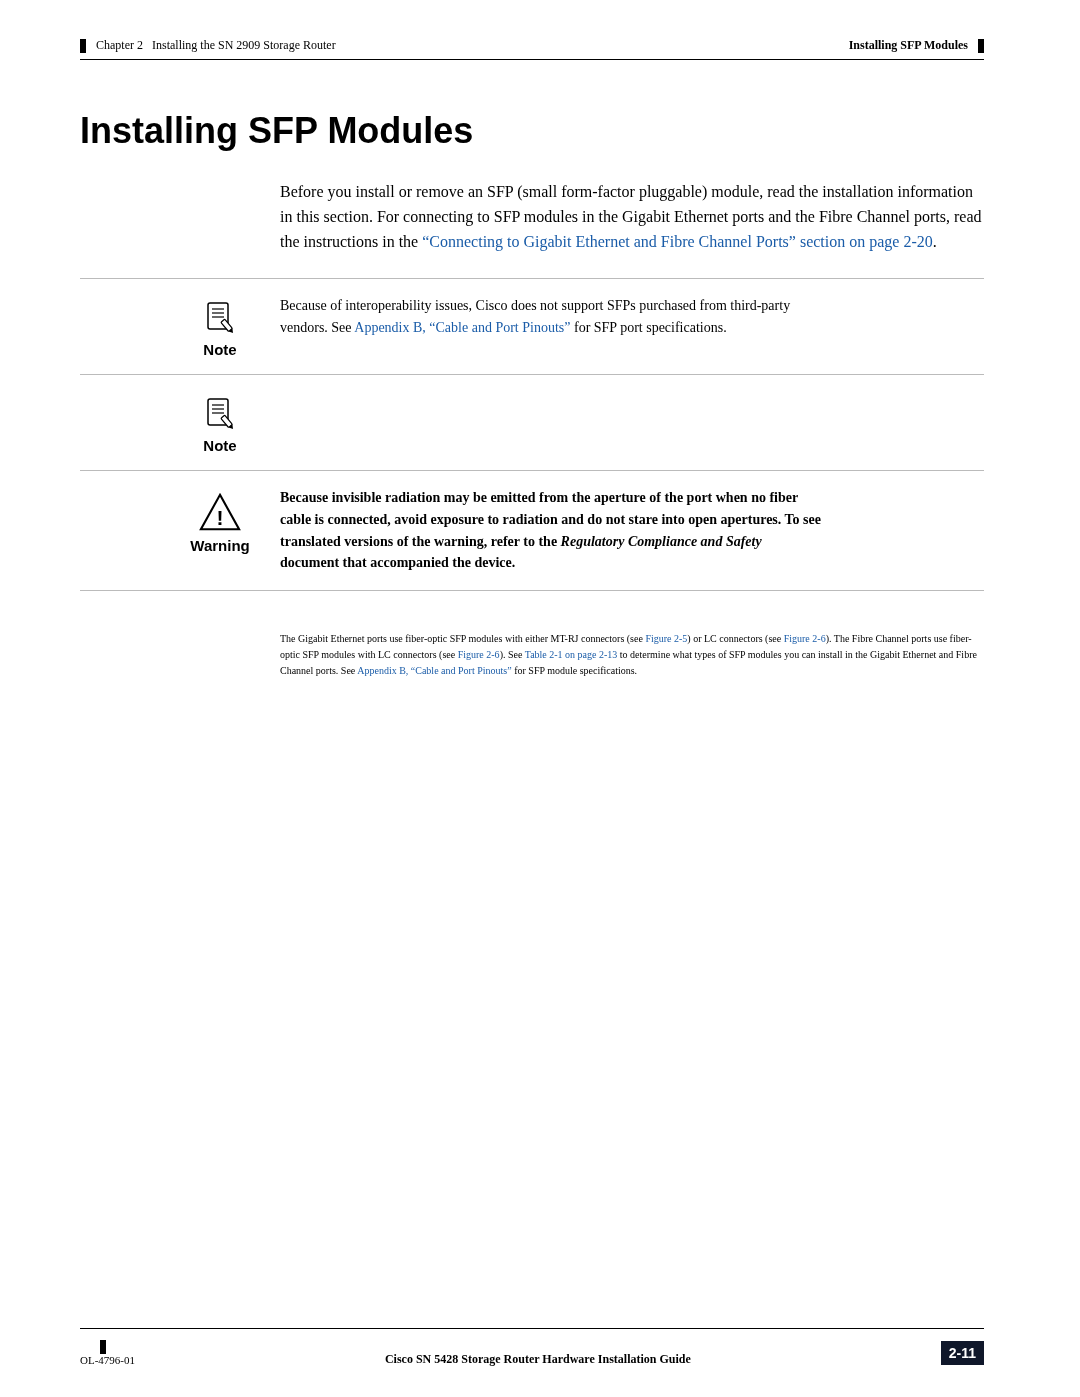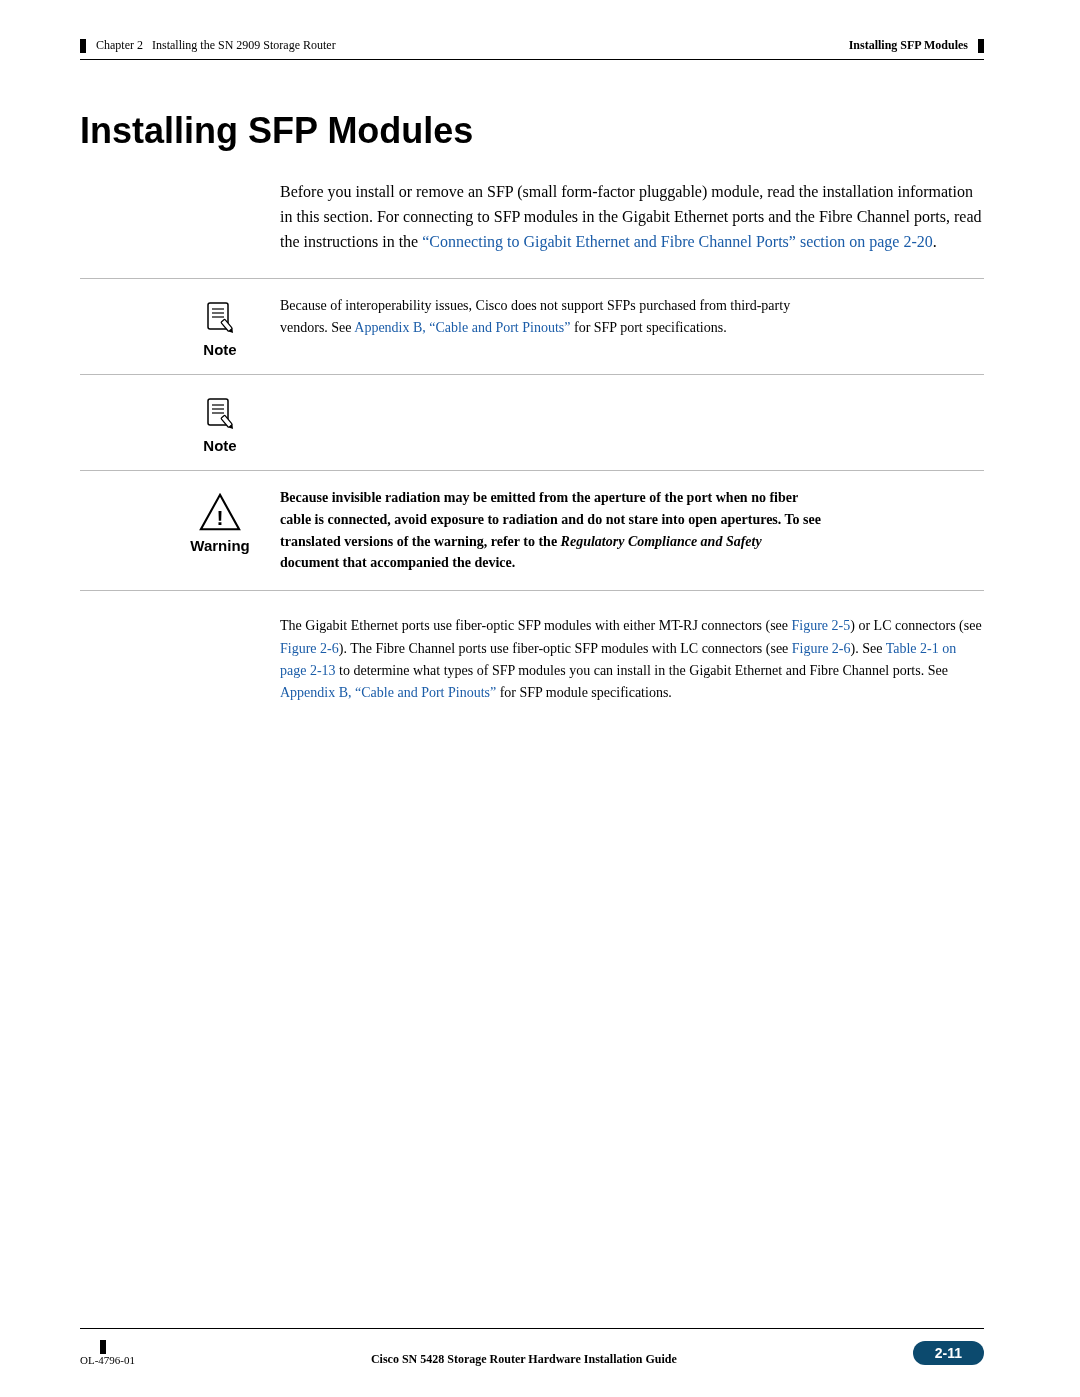--- a/index.html
+++ b/index.html
@@ -131,22 +131,22 @@
 
     
     .warning-icon {
       width: 42px;
       height: 42px;
     }
 
     
     .body-para {
       margin-left: 200px;
-      margin-top: 24px;
-      font-size: 14px;
+      margin-top: 40px;
+      font-size: 10px;
       line-height: 1.6;
       color: #000;
     }
 
     
     .footer {
       position: absolute;
       bottom: 0;
       left: 0;
       right: 0;
@@ -182,27 +182,26 @@
 
     .footer-center {
       font-size: 12px;
       font-weight: bold;
       text-align: center;
       flex: 1;
       margin-top: 13px;
     }
 
     .footer-right {
-      background: #0c4a6e;
+      background: #0f172a;
       color: #fff;
       font-size: 14px;
       font-weight: bold;
-      padding: 4px 22px;
+      padding: 4px 8px;
       font-family: Arial, Helvetica, sans-serif;
-      border-radius: 12px;
     }
 
     .notice-row {
       display: flex;
       align-items: flex-start;
       padding: 16px 80px 16px 80px;
       border-top: 1px solid #bbb;
     }
 
     .notice-row.warning-row {

